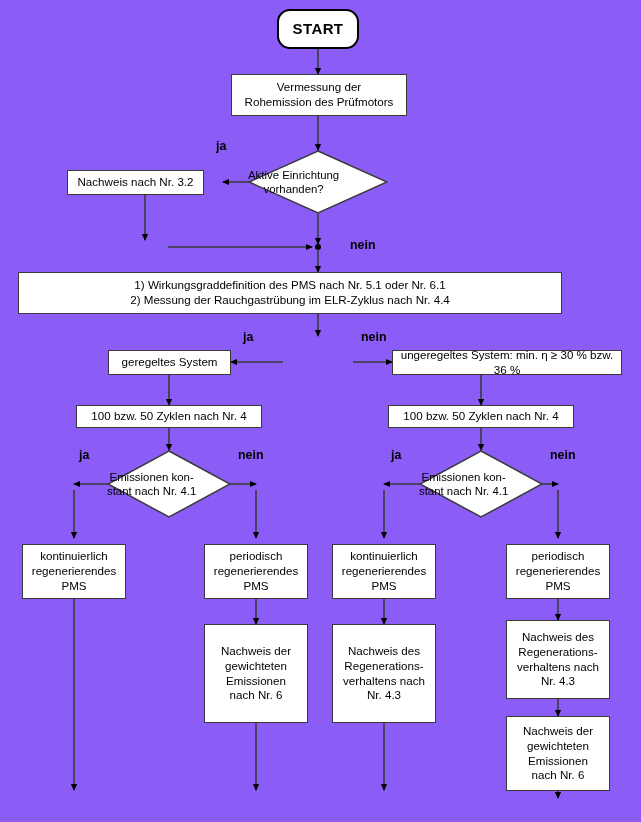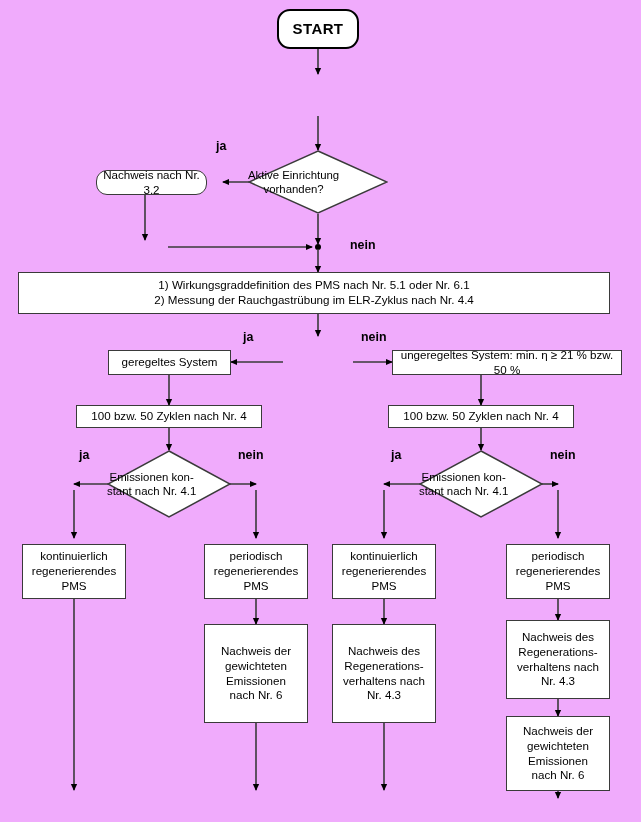--- a/index.html
+++ b/index.html
@@ -4,21 +4,21 @@
 <style>
   html, body {
     margin: 0;
     padding: 0;
     background: #ffffff;
   }
   #canvas {
     position: relative;
     width: 641px;
     height: 822px;
-    background: #f0abfc;
+    background: #8b5cf6;
     font-family: "Liberation Sans", sans-serif;
     overflow: hidden;
   }
   #wires {
     position: absolute;
     left: 0; top: 0;
     width: 641px; height: 822px;
     pointer-events: none;
   }
   .node {
@@ -140,42 +140,44 @@
       <line x1="558" y1="599" x2="558" y2="620" marker-end="url(#arrow)"></line>
 
       <line x1="558" y1="699" x2="558" y2="716" marker-end="url(#arrow)"></line>
 
       <line x1="558" y1="791" x2="558" y2="798" marker-end="url(#arrow)"></line>
     </g>
   </svg>
 
   <div class="node terminator" style="left:277px; top:9px; width:82px; height:40px;">START</div>
 
+  <div class="node box" style="left:231px; top:74px; width:176px; height:42px;">Vermessung der
+Rohemission des Prüfmotors</div>
 
   <div class="diamond-wrap" style="left:248px; top:150px; width:140px; height:64px;">
     <svg width="140" height="64" viewBox="0 0 140 64">
       <polygon points="70,1 139,32 70,63 1,32" fill="#fff" stroke="#3a3a3a" stroke-width="1.5"></polygon>
     </svg>
     <div class="diamond-text">Aktive Einrichtung
 vorhanden?</div>
   </div>
   <div class="branch-label" style="left:216px; top:139px;">ja</div>
   <div class="branch-label" style="left:350px; top:238px;">nein</div>
 
-  <div class="node box" style="left:96px; top:170px; width:111px; height:25px;border-radius:11px;">Nachweis nach Nr. 3.2</div>
-
-  <div class="node box band" style="left:18px; top:272px; width:592px; height:42px;">1) Wirkungsgraddefinition des PMS nach Nr. 5.1 oder Nr. 6.1
+  <div class="node box" style="left:67px; top:170px; width:137px; height:25px;">Nachweis nach Nr. 3.2</div>
+
+  <div class="node box band" style="left:18px; top:272px; width:544px; height:42px;">1) Wirkungsgraddefinition des PMS nach Nr. 5.1 oder Nr. 6.1
 2) Messung der Rauchgastrübung im ELR-Zyklus nach Nr. 4.4</div>
 
   <div class="branch-label" style="left:243px; top:330px;">ja</div>
   <div class="branch-label" style="left:361px; top:330px;">nein</div>
 
   <div class="node box" style="left:108px; top:350px; width:123px; height:25px;">geregeltes System</div>
 
-  <div class="node box" style="left:392px; top:350px; width:230px; height:25px;">ungeregeltes System: min. η ≥ 21 % bzw. 50 %</div>
+  <div class="node box" style="left:392px; top:350px; width:230px; height:25px;">ungeregeltes System: min. η ≥ 30 % bzw. 36 %</div>
 
   <div class="node box" style="left:76px; top:405px; width:186px; height:23px;">100 bzw. 50 Zyklen nach Nr. 4</div>
   <div class="node box" style="left:388px; top:405px; width:186px; height:23px;">100 bzw. 50 Zyklen nach Nr. 4</div>
 
   <div class="diamond-wrap" style="left:107px; top:450px; width:124px; height:68px;">
     <svg width="124" height="68" viewBox="0 0 124 68">
       <polygon points="62,1 123,34 62,67 1,34" fill="#fff" stroke="#3a3a3a" stroke-width="1.5"></polygon>
     </svg>
     <div class="diamond-text">Emissionen kon-
 stant nach Nr. 4.1</div>

